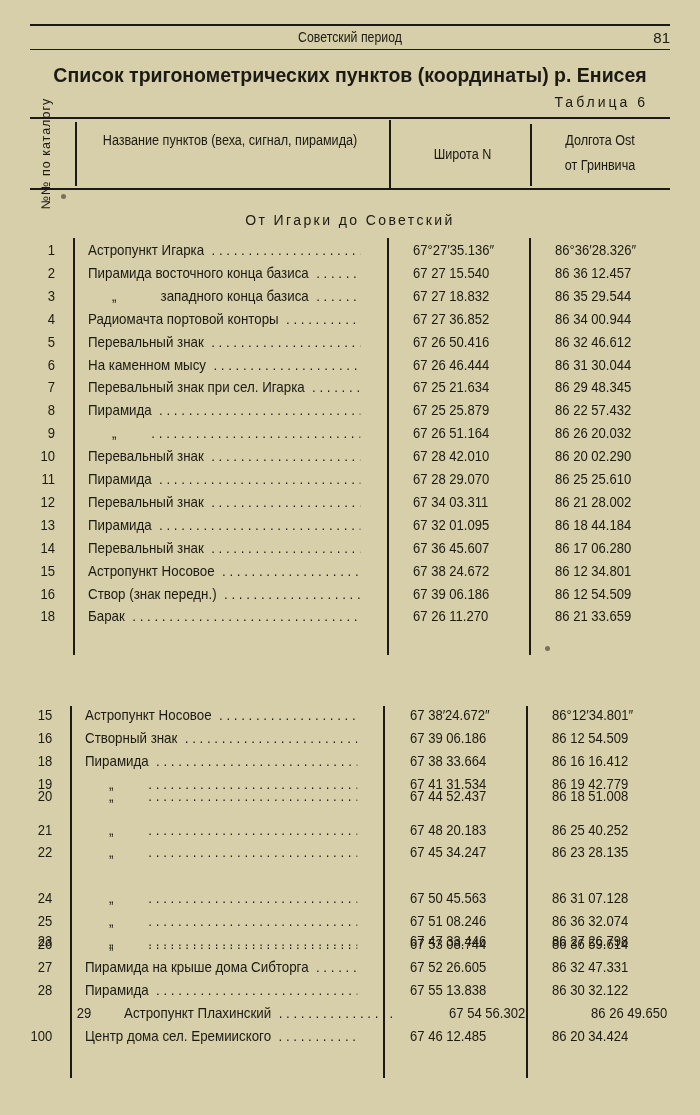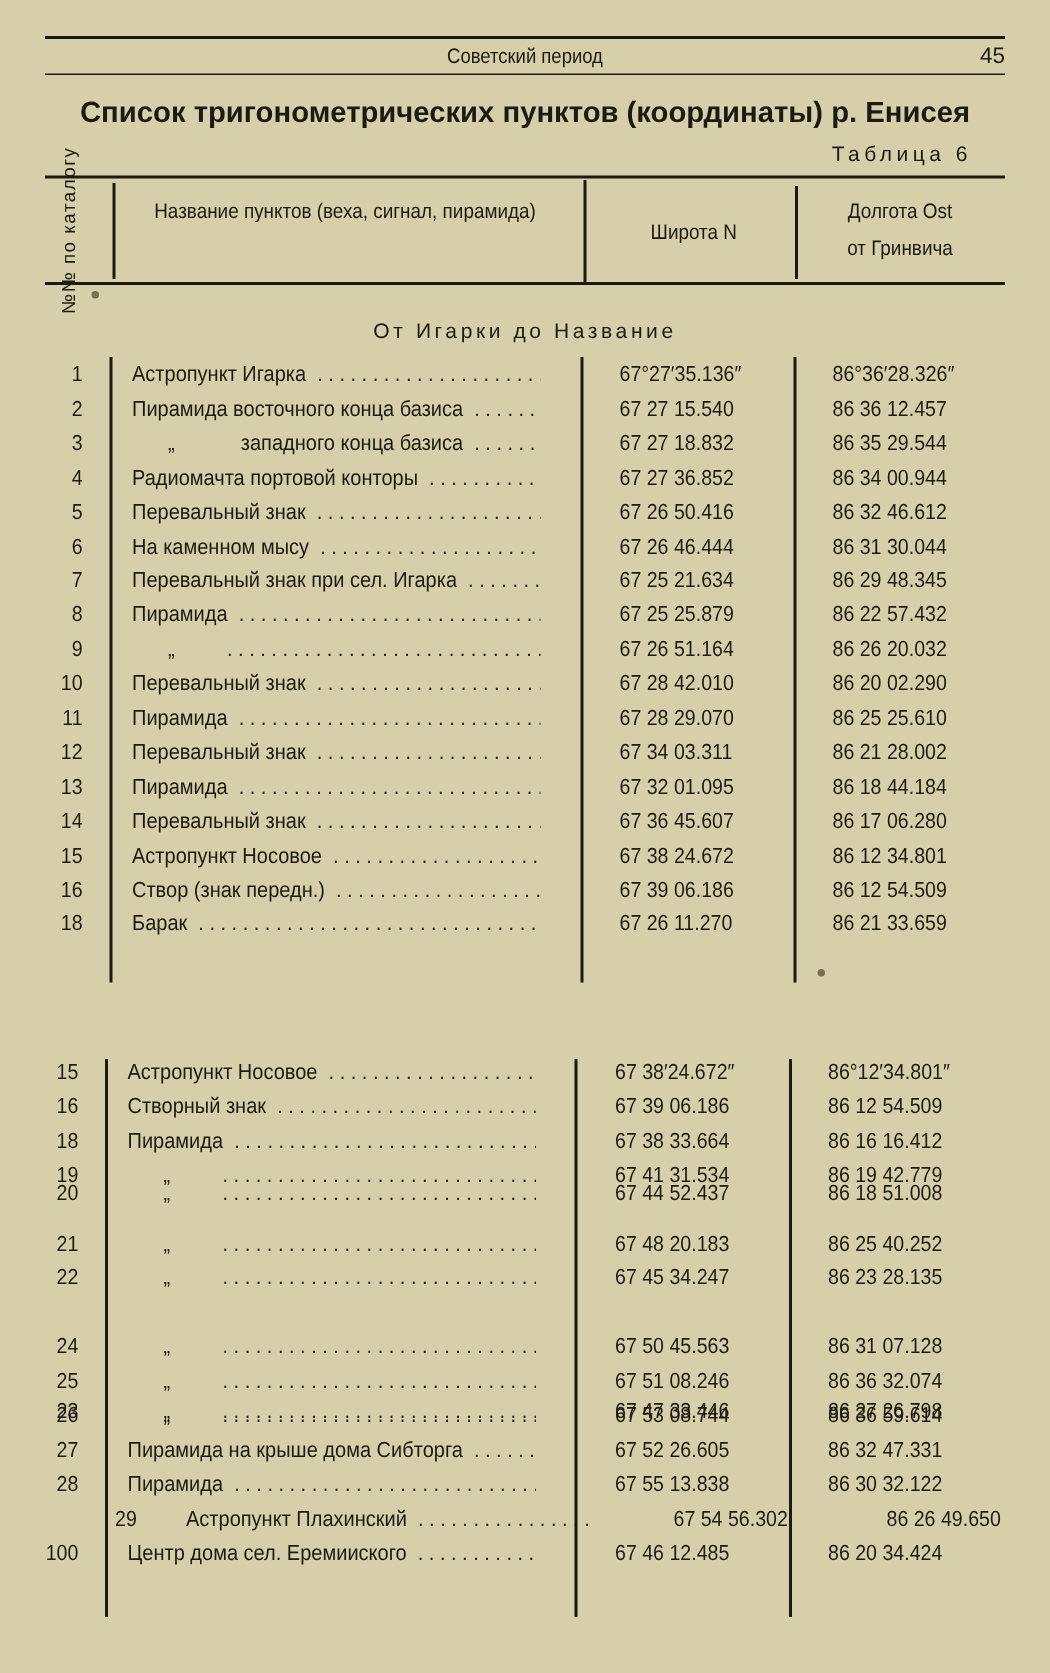--- a/index.html
+++ b/index.html
@@ -49,21 +49,21 @@
   .row .lat, .row .lon { position:absolute; font-family:"Liberation Sans", sans-serif; transform:scaleX(0.9); transform-origin:left; white-space:nowrap; }
   .dot-mark { position:absolute; width:5px; height:5px; border-radius:50%; background:#7a6f5a; }
 </style>
 </head>
 <body>
 
 <div class="page">
 
   <div class="hline" style="left:30px; top:24px; width:640px; height:2px;"></div>
   <div class="running-title">Советский период</div>
-  <div class="page-num">45</div>
+  <div class="page-num">81</div>
   <div class="hline" style="left:30px; top:49px; width:640px; height:1px;"></div>
 
   <div class="title">Список тригонометрических пунктов (координаты) р. Енисея</div>
   <div class="table-label">Таблица 6</div>
 
   <div class="hline" style="left:30px; top:117px; width:640px; height:2px;"></div>
   <div class="hdr-num">
     <span>№№ по каталогу</span>
   </div>
   <div class="vline" style="left:75px; top:122px; height:64px;"></div>
@@ -71,21 +71,21 @@
   <div class="vline" style="left:389px; top:120px; height:69px;"></div>
   <div class="hdr" style="left:395px; top:142px; width:135px;">Широта N</div>
   <div class="vline" style="left:530px; top:124px; height:62px;"></div>
   <div class="hdr" style="left:535px; top:128px; width:130px;">
     <div>Долгота Ost</div>
     <div>от Гринвича</div>
   </div>
   <div class="hline" style="left:30px; top:188px; width:640px; height:2px;"></div>
   <div class="dot-mark" style="left:61px; top:194px;"></div>
 
-  <div class="section-title" style="top:212px;">От Игарки до Название</div>
+  <div class="section-title" style="top:212px;">От Игарки до Советский</div>
   <div id="sec0">
       <div class="row" style="top: 242px;">
       <span class="no" style="width: 58px;">1</span>
       <span class="name" style="left: 88px; width: 296px;"><span class="nm">Астропункт Игарка</span><span class="dots"> ........................................</span></span>
       <span class="lat" style="left: 413px;">67°27′35.136″</span>
       <span class="lon" style="left: 555px;">86°36′28.326″</span>
     </div>
       <div class="row" style="top: 264.9px;">
       <span class="no" style="width: 58px;">2</span>
       <span class="name" style="left: 88px; width: 296px;"><span class="nm">Пирамида восточного конца базиса</span><span class="dots"> ........................................</span></span>

